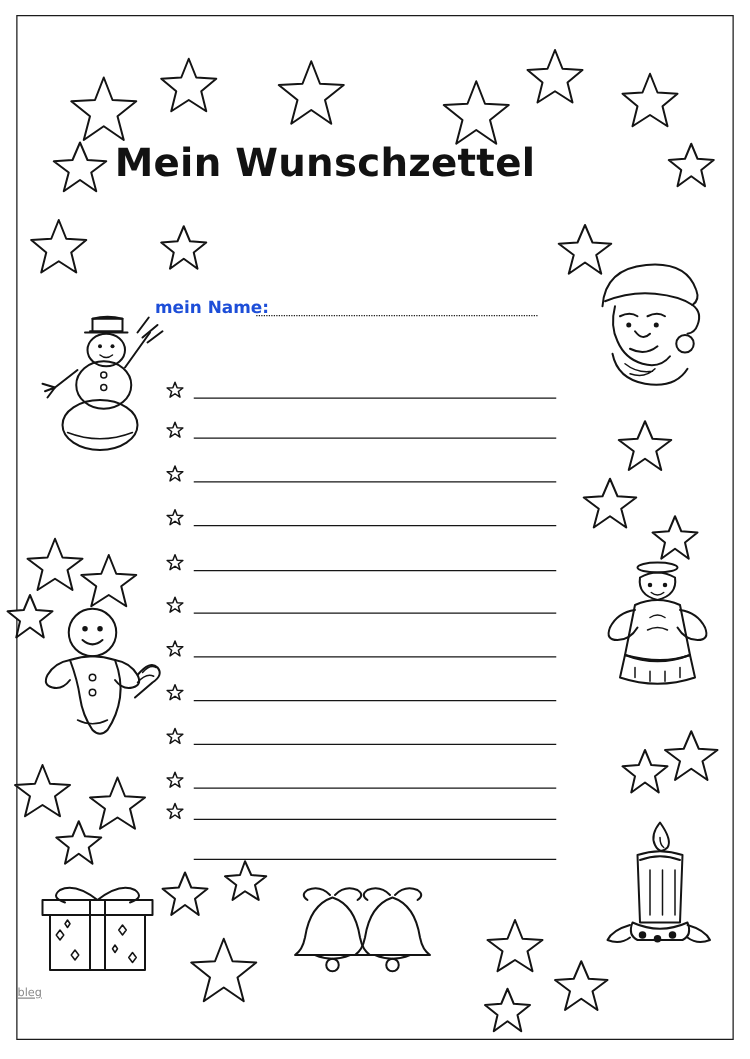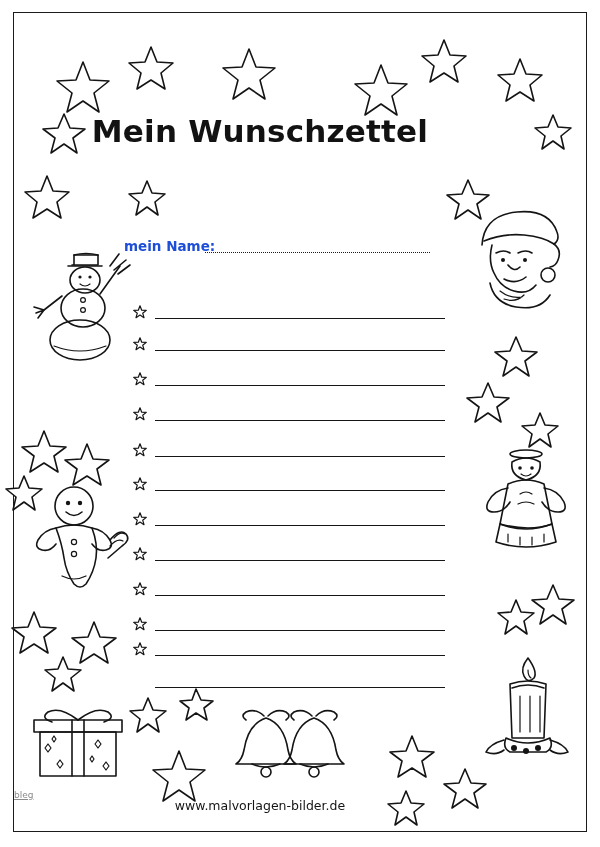--- a/index.html
+++ b/index.html
@@ -340,16 +340,15 @@
       <path class="ln" d="M24 92 q-14 4 -18 12 q10 4 18 -2"></path>
       <path class="ln" d="M70 92 q14 4 18 12 q-10 4 -18 -2"></path>
       <path class="ln" d="M26 90 q22 10 44 0 q4 10 -4 14 h-36 q-8 -4 -4 -14 z"></path>
       <circle class="fillblk" cx="34" cy="100" r="3"></circle>
       <circle class="fillblk" cx="46" cy="103" r="3"></circle>
       <circle class="fillblk" cx="58" cy="100" r="3"></circle>
     </svg>
 
   </div>
 
-  <div class="footer-url">www.malvorlagen-bilder.de</div>
   <div class="corner-tag">bleg</div>
 
 </div>
 
 </body></html>

